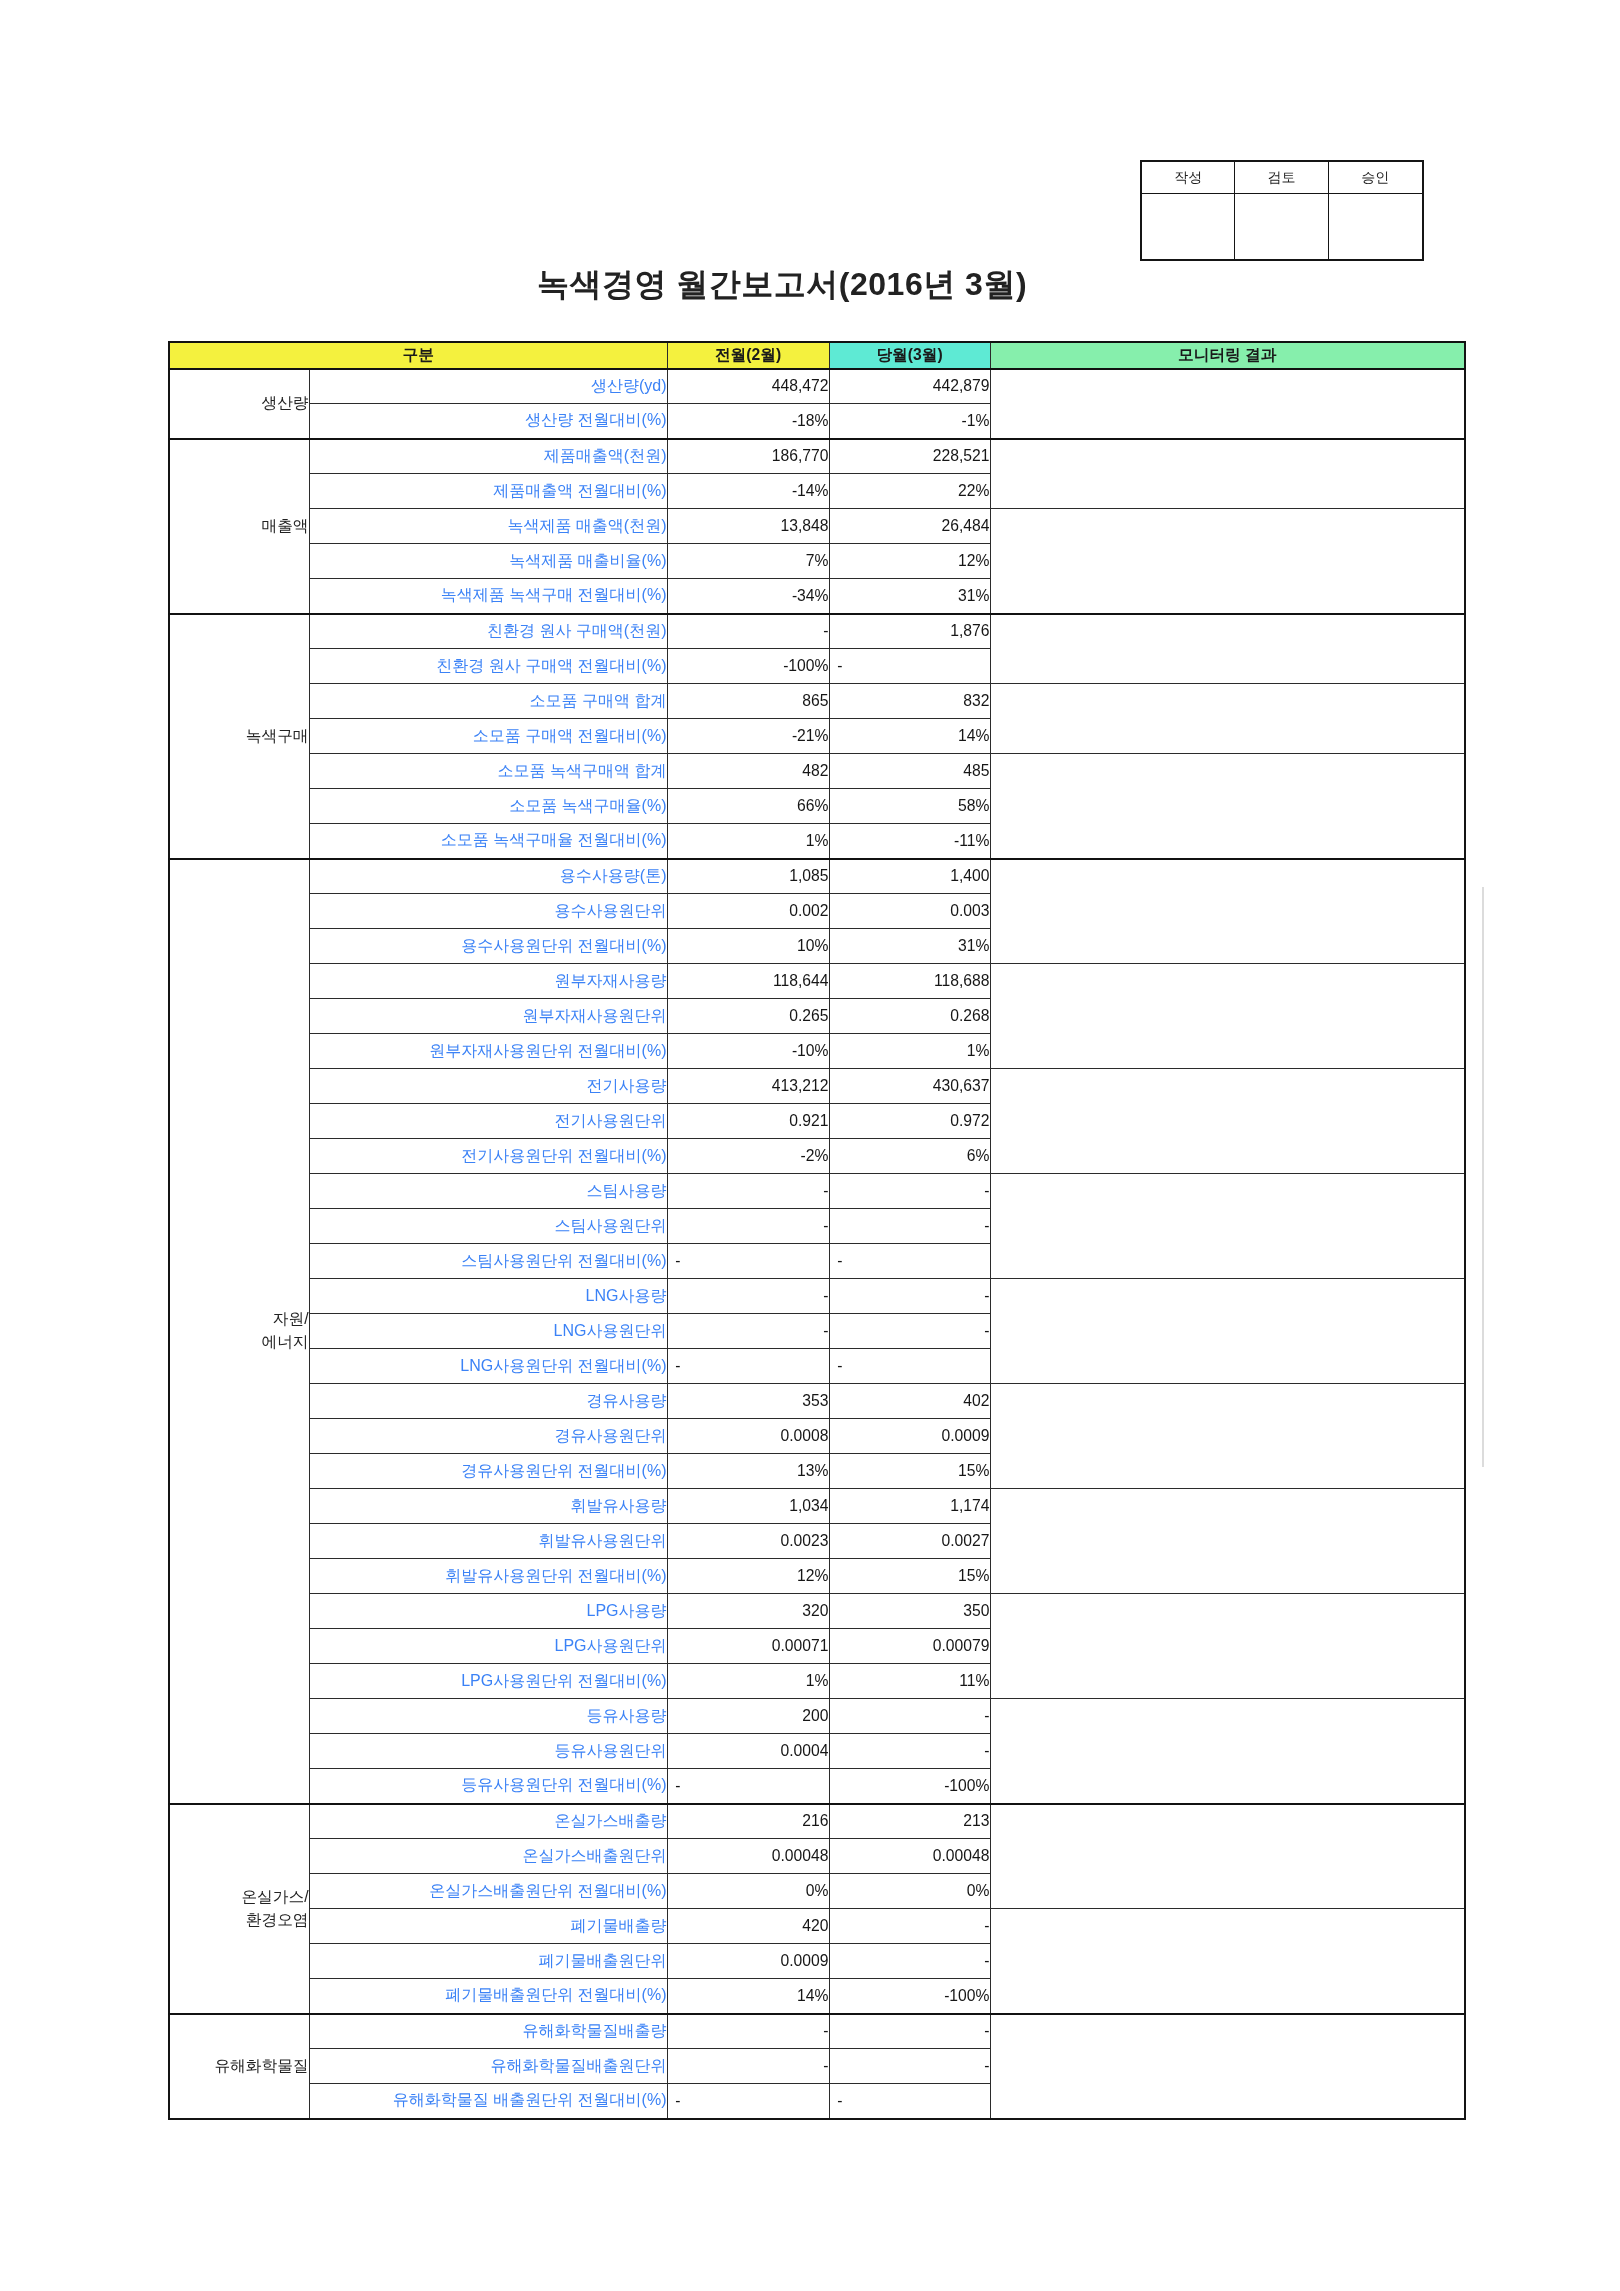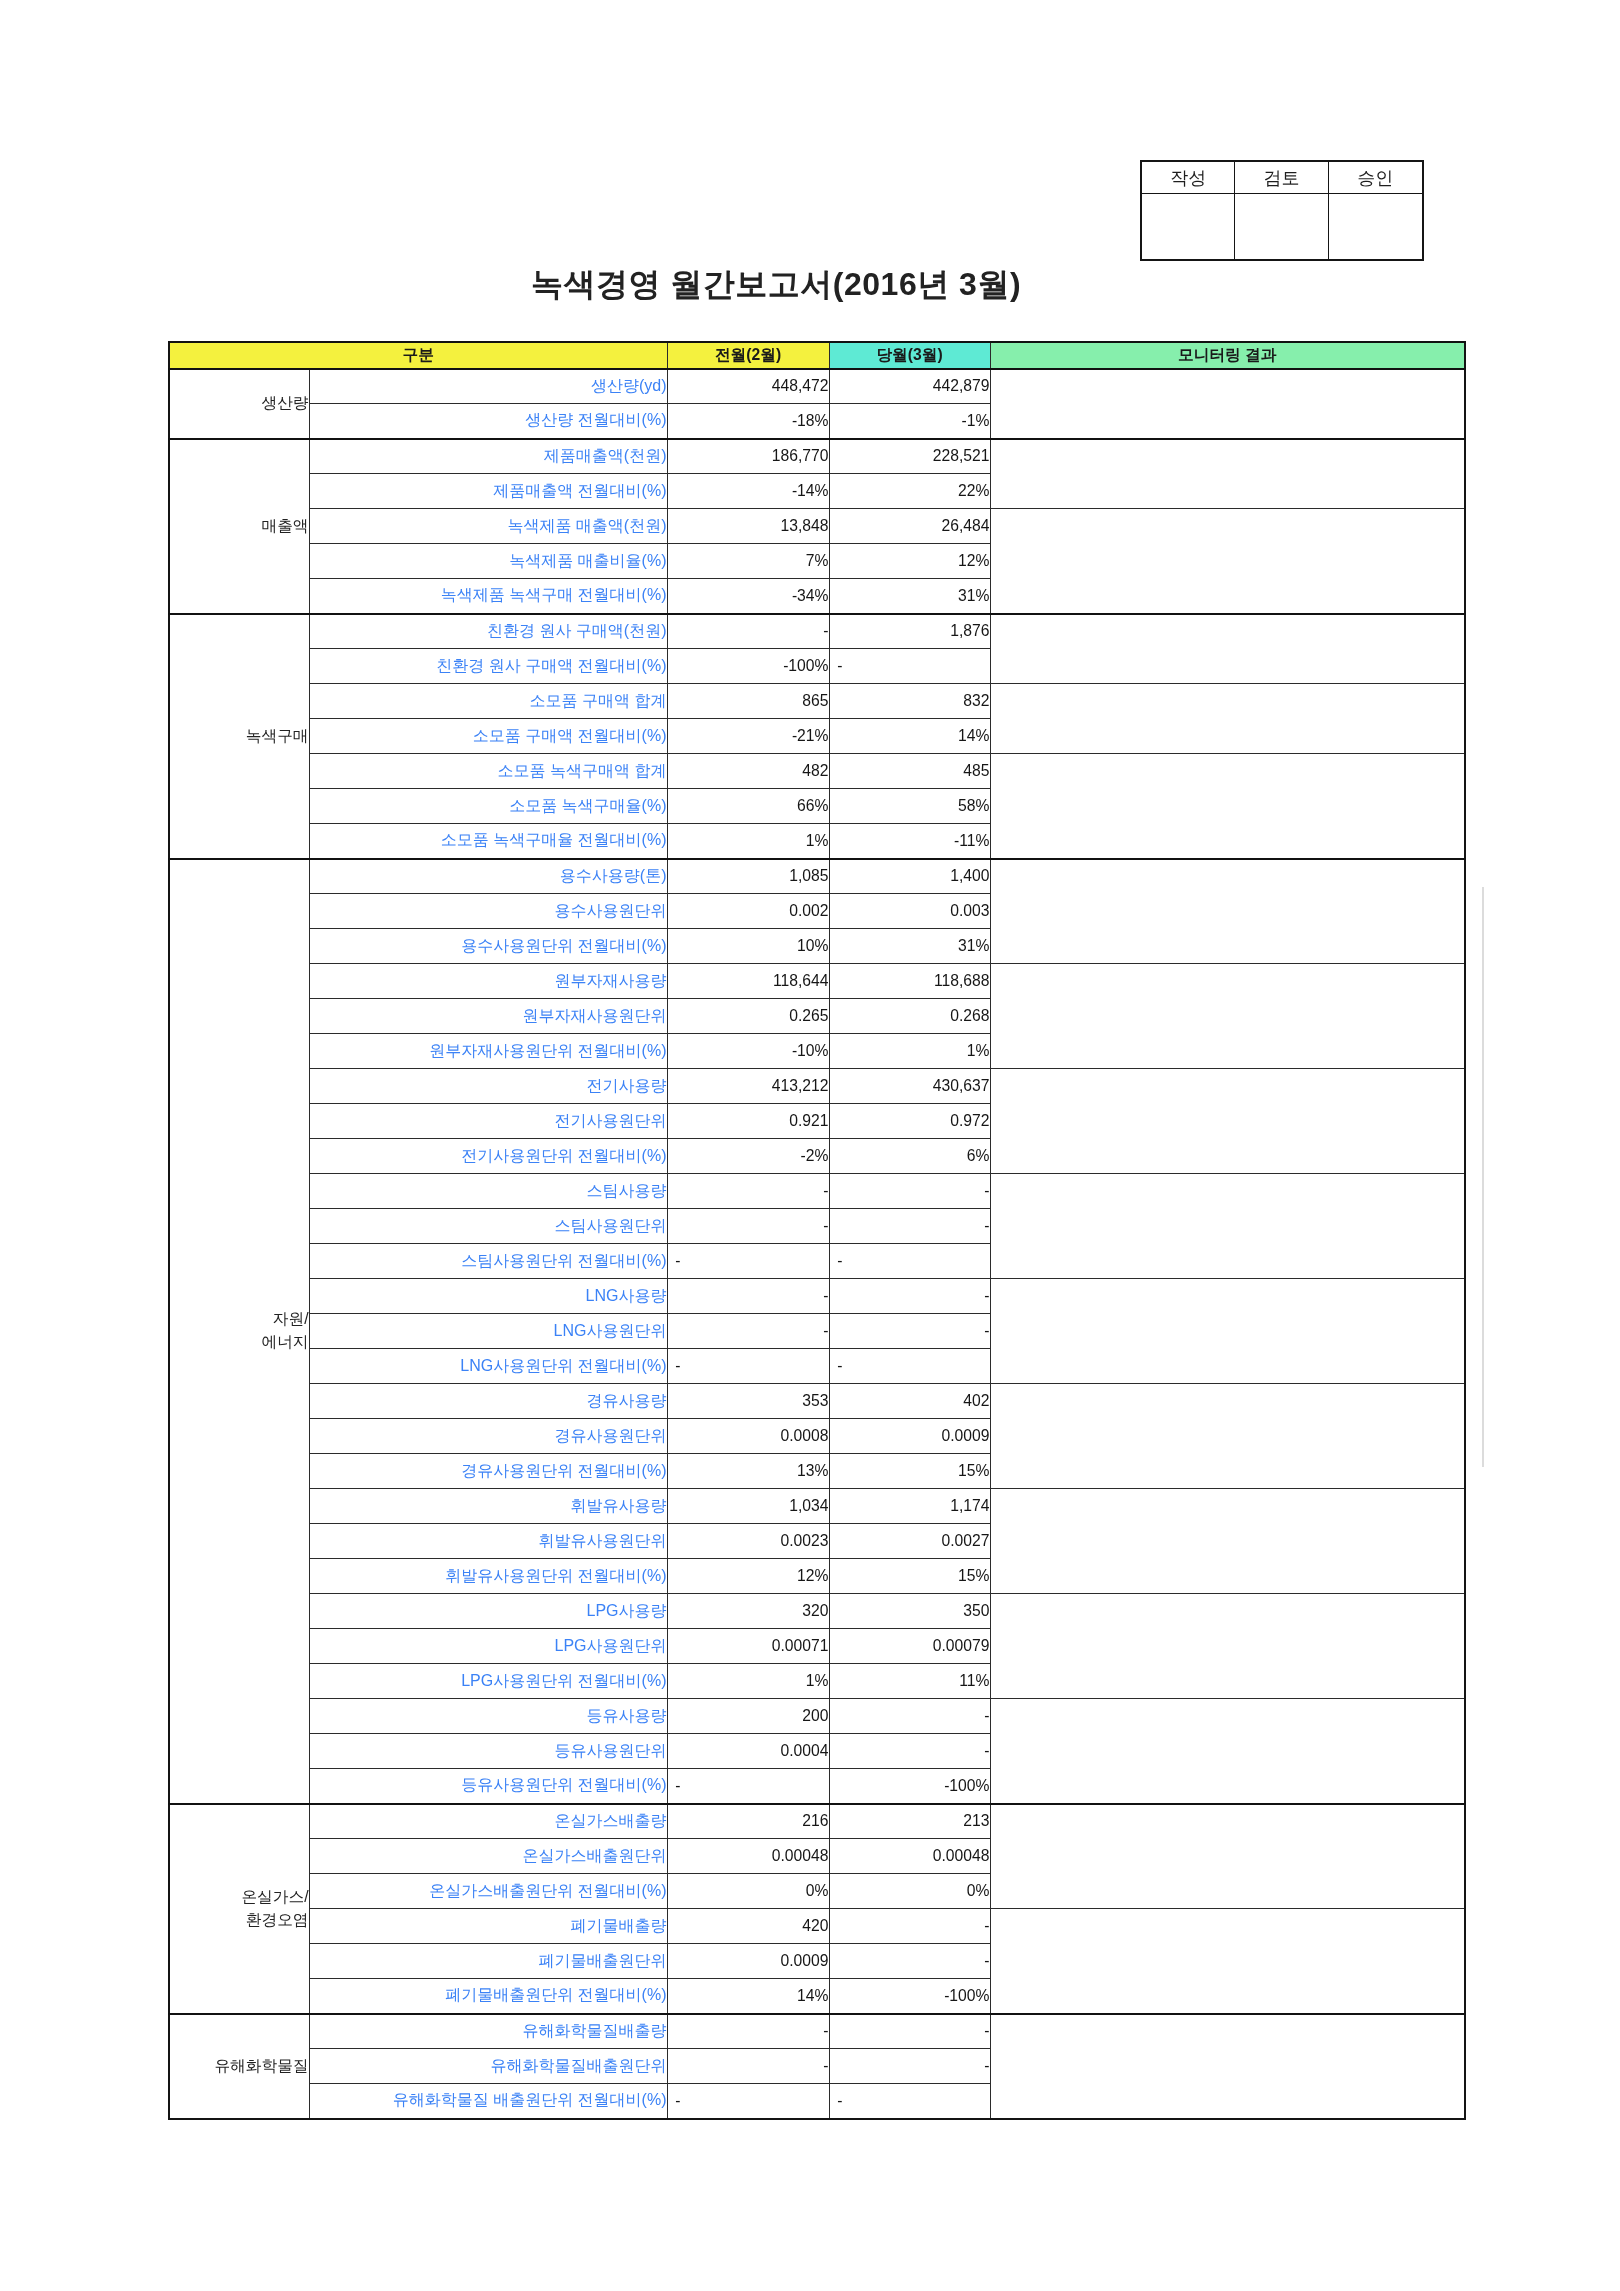--- a/index.html
+++ b/index.html
@@ -8,27 +8,27 @@
     font-family:"Liberation Sans", sans-serif; color:#1e1e1e; overflow:hidden;
   }
   
   .approval {
     position:absolute; left:1140px; top:160px; width:284px; height:101px;
     display:grid; grid-template-columns:repeat(3,1fr); grid-template-rows:32px 1fr;
     border:2.5px solid #151515; box-sizing:border-box; background:#fff;
   }
   .approval .cell {
     display:flex; align-items:center; justify-content:center;
-    font-size:18px; border-right:1.5px solid #151515; box-sizing:border-box;
+    font-size:14px; border-right:1.5px solid #151515; box-sizing:border-box;
   }
   .approval .cell.last { border-right:none; }
   .approval .head { border-bottom:1.5px solid #151515; }
   
   .title {
-    position:absolute; left:128px; top:263px; width:1296px;
+    position:absolute; left:134px; top:263px; width:1296px;
     text-align:center; font-size:32px; font-weight:bold; color:#222;
     letter-spacing:0.5px; white-space:nowrap;
   }
   
   table.report {
     position:absolute; left:134px; top:341px; width:1296px;
     border-collapse:collapse; table-layout:fixed;
     border:2.9px solid #141414; background:#fff;margin-left:34px;
   }
   table.report td, table.report th {

